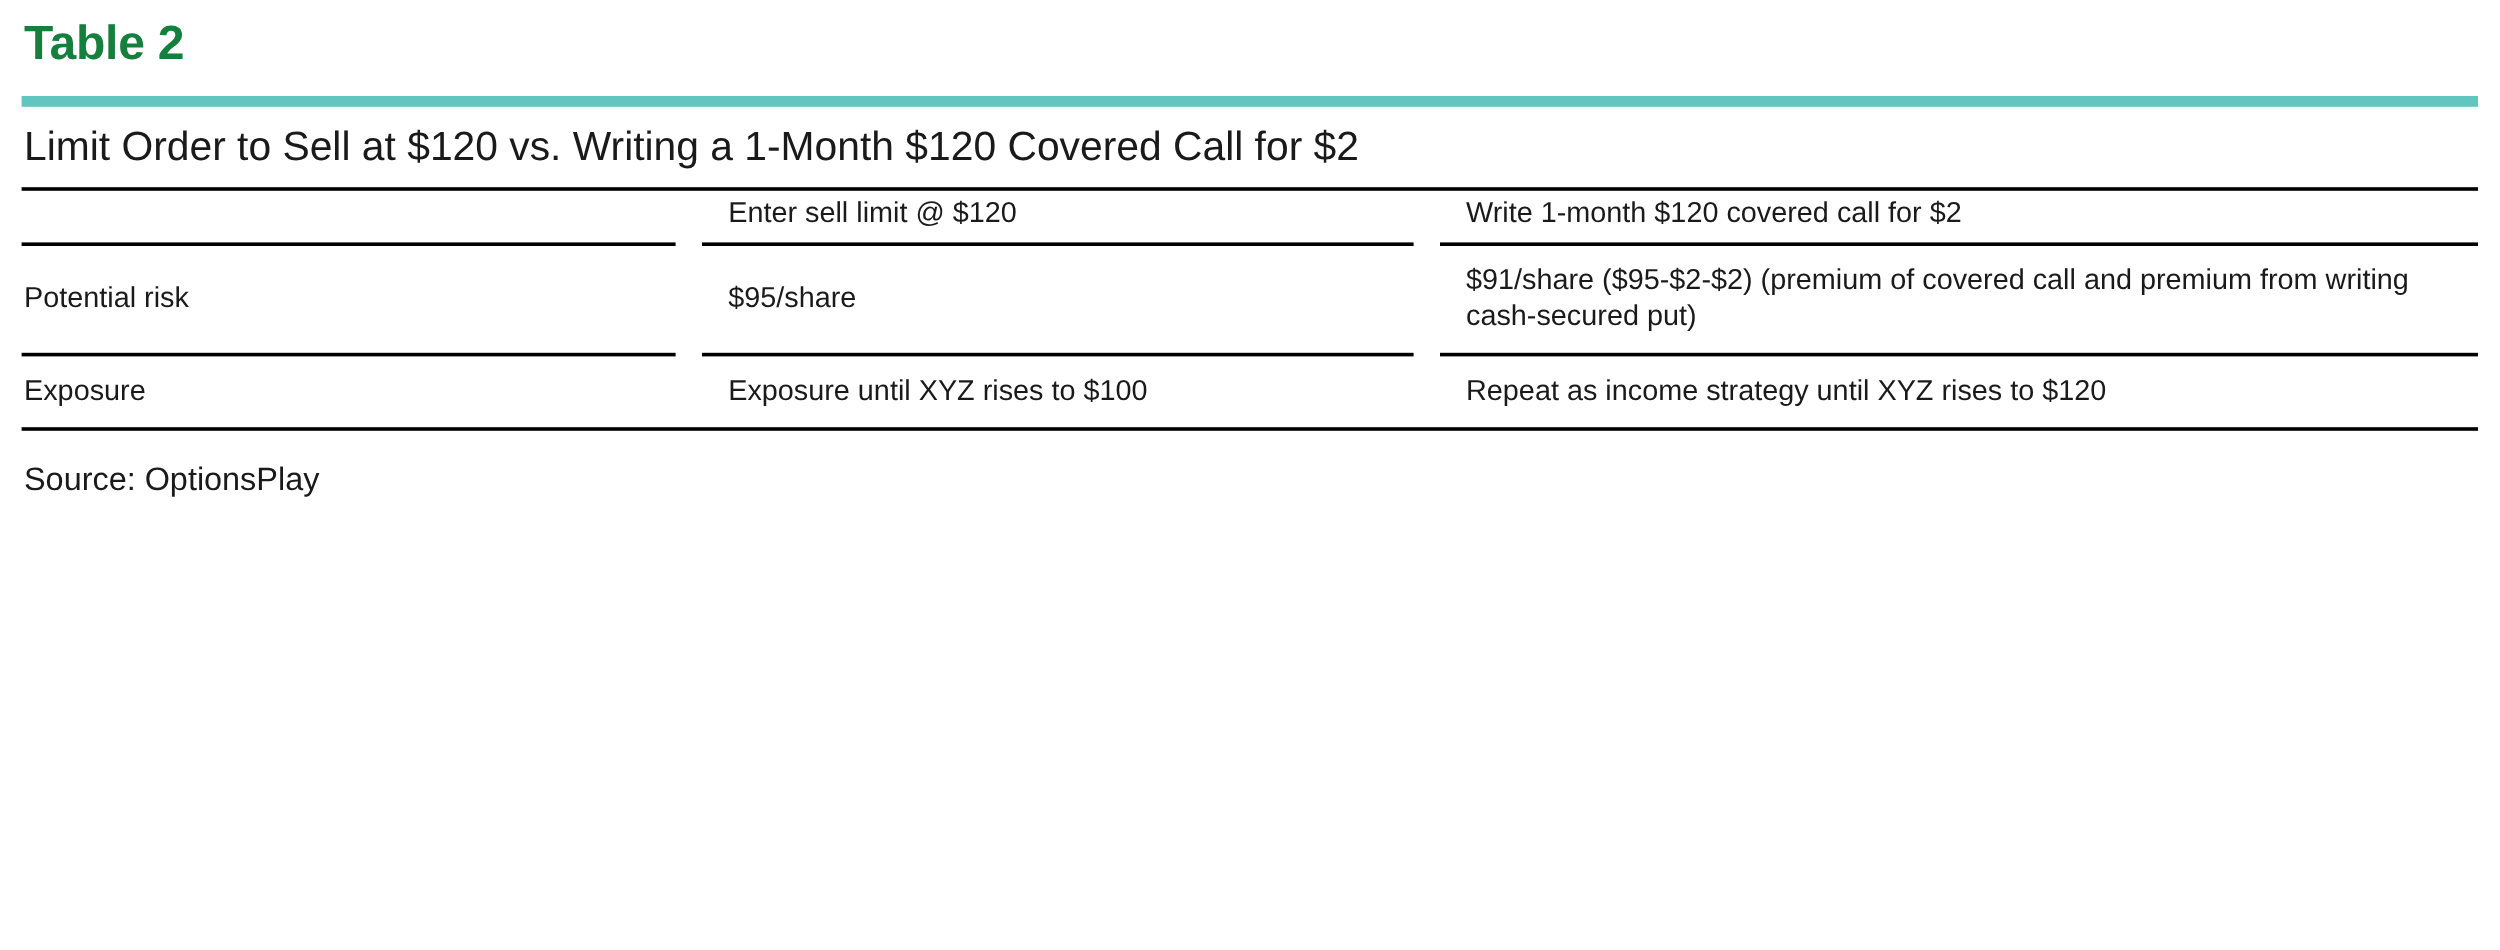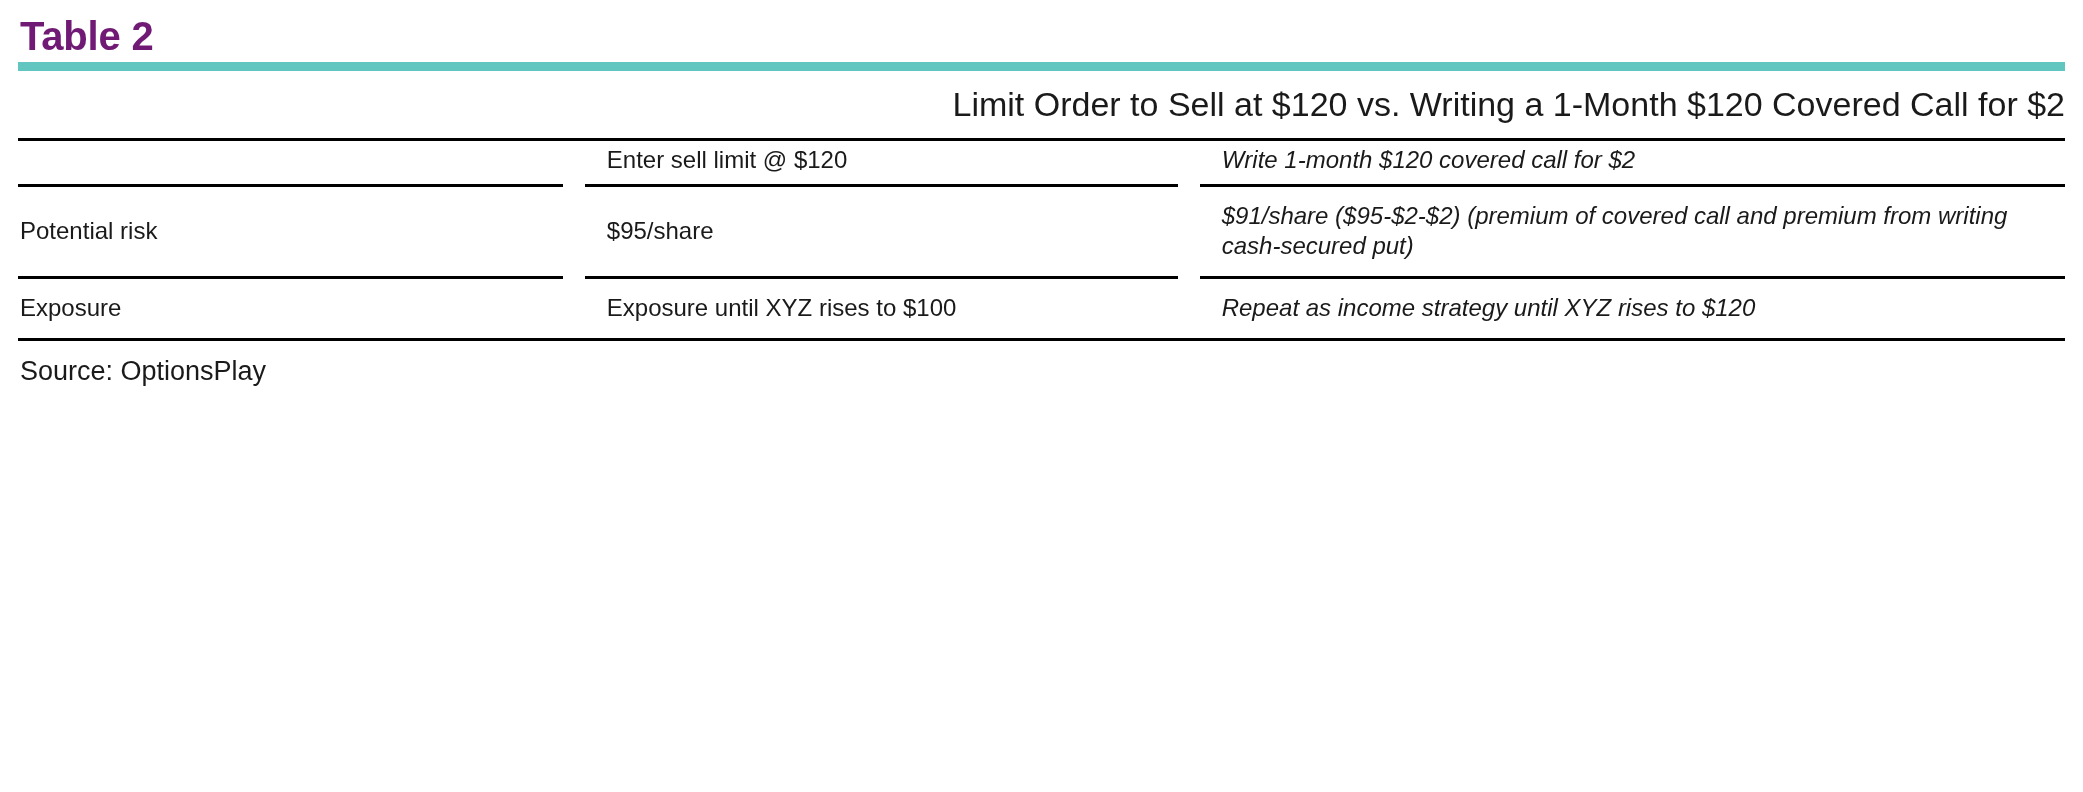--- a/index.html
+++ b/index.html
@@ -24,40 +24,39 @@
     display: flex;
     flex-direction: column;
   }
 
   
   .fig-title {
     font-size: 40px;
     font-weight: bold;
     letter-spacing: -0.2px;
     line-height: 1.1;
-    color: #701a75;
-    margin: 0 0 4px 2px;
+    color: #15803d;
+    margin: 0 0 22px 2px;
   }
 
   
   .accent-rule {
     height: 9px;
     width: 100%;
     background: #62c6c0;
     margin-bottom: 14px;
   }
 
   
   .fig-subtitle {
     font-size: 34px;
     font-weight: 400;
     line-height: 1.15;
     color: #1a1a1a;
     margin: 0 0 14px 2px;
-    text-align: right;
   }
 
   
   .tbl {
     width: 100%;
     border-collapse: separate;
     border-spacing: 0;
     table-layout: fixed;
   }
   .tbl col.c-label { width: 27.2%; }
@@ -77,21 +76,21 @@
   }
 
   
   .tbl th.sp, .tbl td.sp {
     border-top: 3px solid transparent;
     width: 22px;
     padding: 0;
   }
 
   .tbl td.col-mid, .tbl th.col-mid { padding-left: 22px; }
-  .tbl td.col-right, .tbl th.col-right { padding-left: 22px; padding-right: 4px; font-style: italic; }
+  .tbl td.col-right, .tbl th.col-right { padding-left: 22px; padding-right: 4px; }
 
   
   .tbl thead th {
     border-top: none;
     padding-top: 4px;
     padding-bottom: 10px;
   }
 
   .tbl thead th.blank { }
 
@@ -110,21 +109,21 @@
     background: #000000;
     margin-top: 0;
   }
 
   .row-tall td { padding-top: 14px; padding-bottom: 16px; }
 
   
   .source {
     font-size: 27px;
     color: #1a1a1a;
-    margin: 16px 0 0 2px;
+    margin: 26px 0 0 2px;
     line-height: 1.1;
   }
 </style>
 </head>
 <body>
 
 <div class="figure">
 
   <div class="fig-title">Table 2</div>
 

